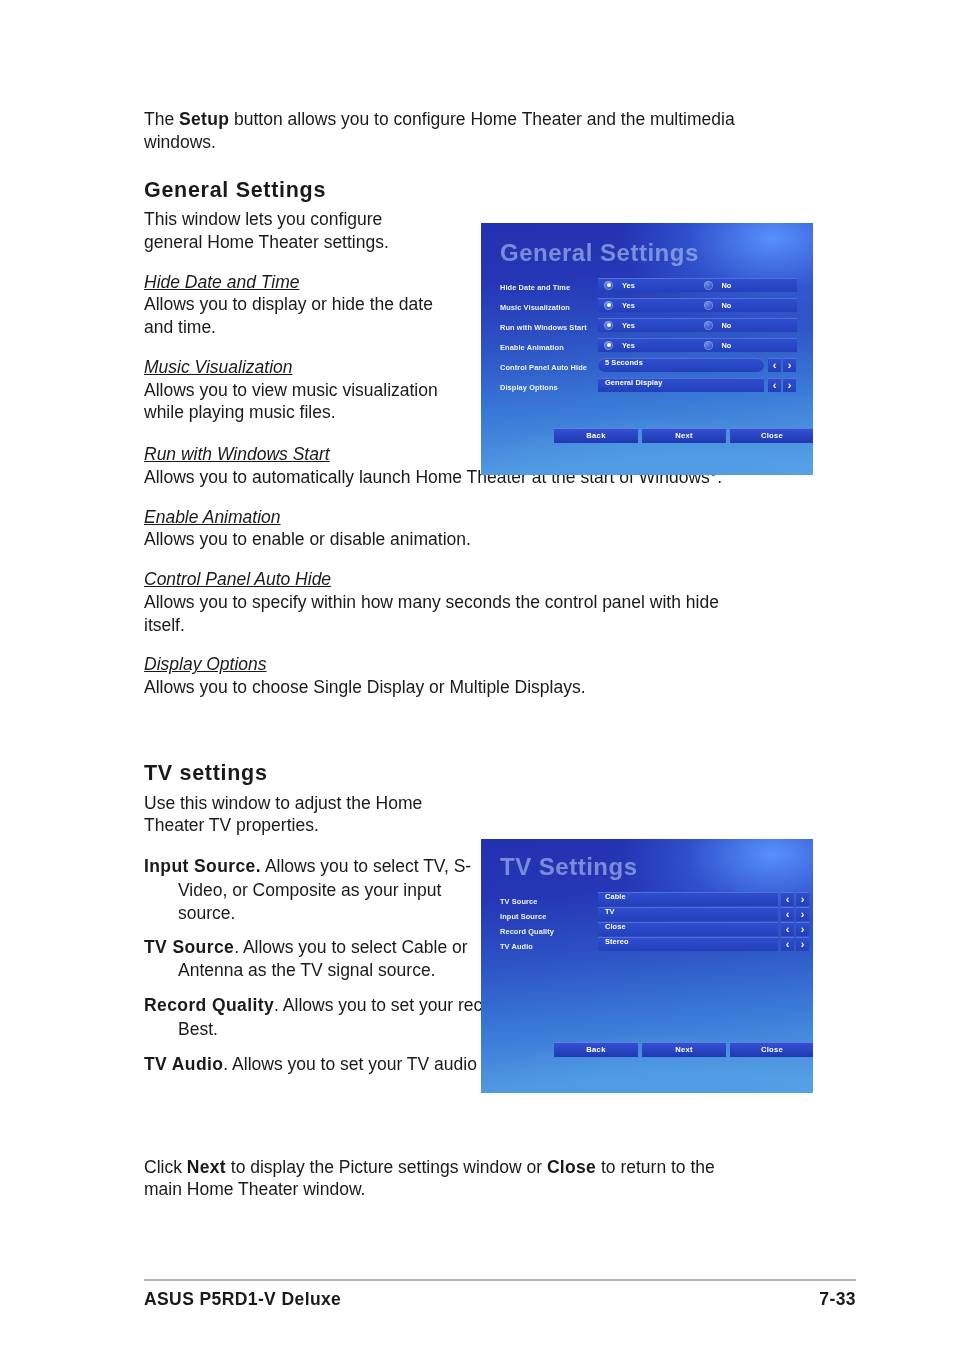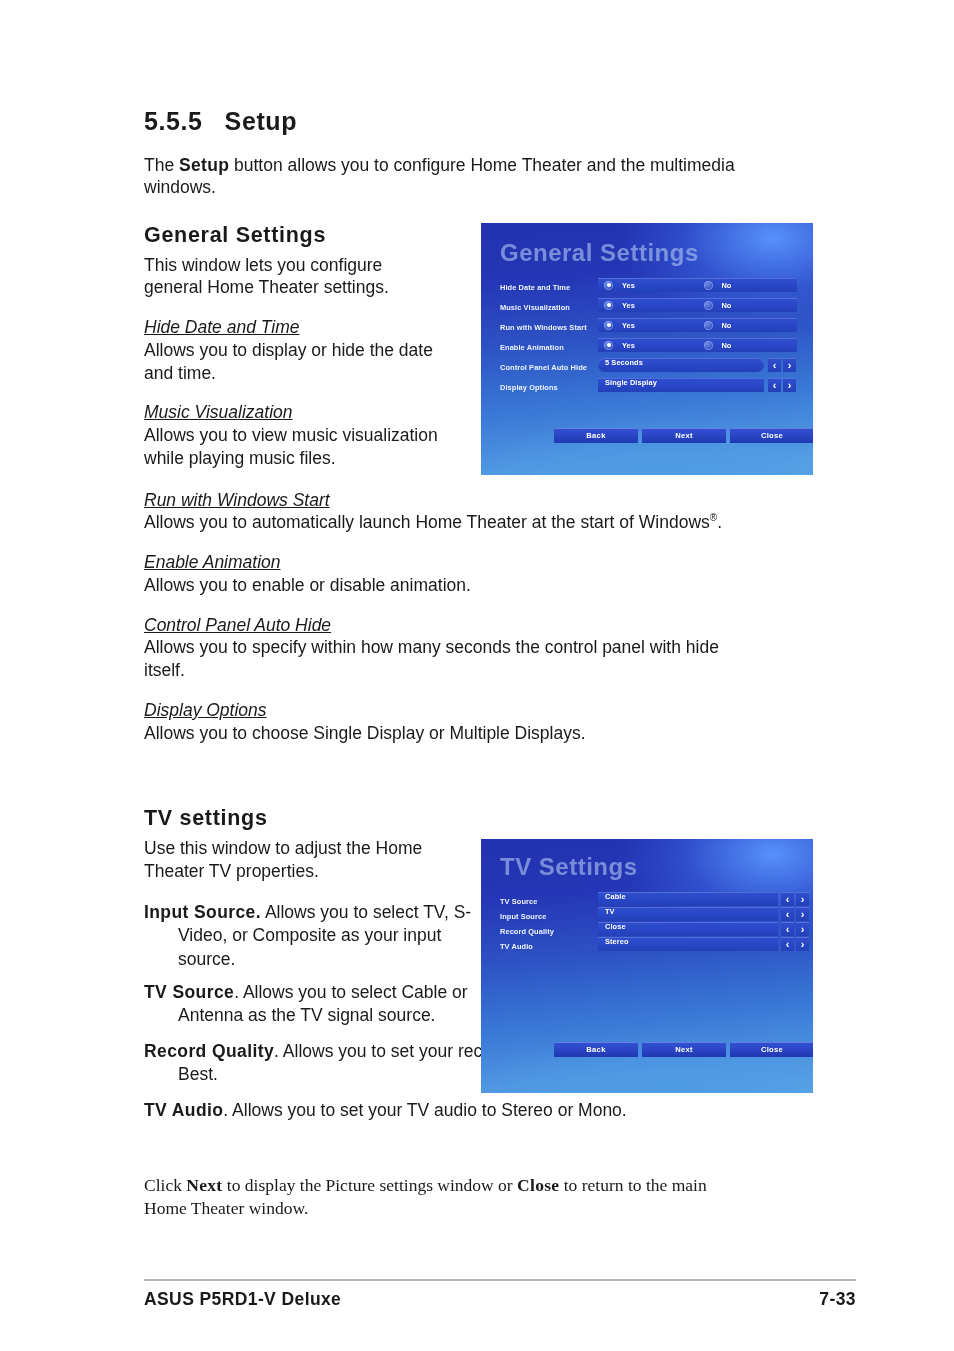--- a/index.html
+++ b/index.html
@@ -226,23 +226,20 @@
     letter-spacing: 0.4px;
   }
 </style>
 </head>
 <body>
 
 <div class="page">
 
   <div class="content">
 
-    <h1 class="section-heading">
-      <span class="num">5.5.5</span><span>Setup</span>
-    </h1>
 
     <p class="body-text wide" style="margin-bottom:2px;">
       <span>The </span><b>Setup</b><span> button allows you to configure Home Theater and the multimedia windows.</span>
     </p>
 
     <h2 class="sub-heading" style="margin-top:24px;">General Settings</h2>
 
     <p class="body-text narrow">This window lets you configure general Home Theater settings.</p>
 
     <div class="para-block narrow">
@@ -282,21 +279,21 @@
     <div style="margin-top:18px;">
       <p class="def-item def-narrow" style="margin-top:12px;"><b>Input Source.</b><span> </span><span>Allows you to select TV, S-Video, or Composite as your input source.</span></p>
 
       <p class="def-item def-narrow"><b>TV Source</b><span>. </span><span>Allows you to select Cable or Antenna as the TV signal source.</span></p>
 
       <p class="def-item def-narrow" style="margin-top:12px;width:600px;"><b>Record Quality</b><span>. </span><span>Allows you to set your recording quality to Good, Better, or Best.</span></p>
 
       <p class="def-item def-wide" style="margin-top:12px;"><b>TV Audio</b><span>. </span><span>Allows you to set your TV audio to Stereo or Mono.</span></p>
     </div>
 
-    <p class="body-text wide" style="margin-top:52px;font-family:Liberation Serif, serif;"><span>Click </span><b>Next</b><span> to display the Picture settings window or </span><b>Close</b><span> to return to the main Home Theater  window.</span></p>
+    <p class="body-text wide" style="margin-top:79px;"><span>Click </span><b>Next</b><span> to display the Picture settings window or </span><b>Close</b><span> to return to the main Home Theater  window.</span></p>
 
   </div>
 
   <div class="shot" style="left:481px; top:223px; width:332px; height:252px;">
     <div class="shot-inner"></div>
 
     <div class="shot-title" style="left:19px; top:16px; font-size:24px;">General Settings</div>
 
     <div class="row" style="left:19px; top:57px;">
       <span class="row-label">Hide Date and Time</span>
@@ -362,21 +359,21 @@
     </div>
     <div class="arrows" style="left:287px; top:135px;">
       <div class="arrow-btn">‹</div>
       <div class="arrow-btn">›</div>
     </div>
 
     <div class="row" style="left:19px; top:157px;">
       <span class="row-label">Display Options</span>
     </div>
     <div class="field" style="left:117px; top:155px; width:166px;">
-      <span class="field-text">Single Display</span>
+      <span class="field-text">General Display</span>
     </div>
     <div class="arrows" style="left:287px; top:155px;">
       <div class="arrow-btn">‹</div>
       <div class="arrow-btn">›</div>
     </div>
 
     <div class="btn-bar" style="left:73px; top:205px;">
       <div class="dlg-btn" style="width:84px;">Back</div>
       <div class="dlg-btn" style="width:84px;">Next</div>
       <div class="dlg-btn" style="width:84px;">Close</div>

